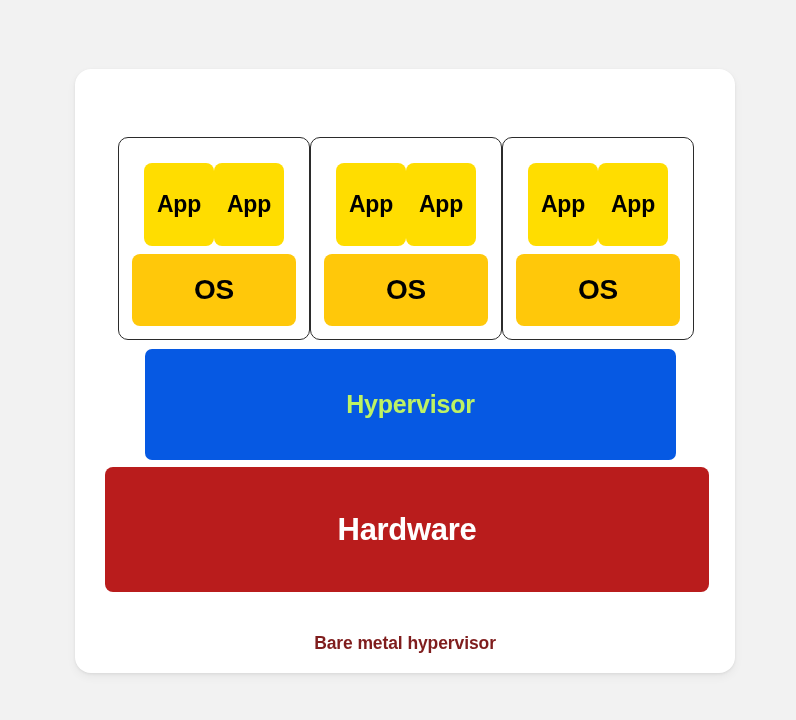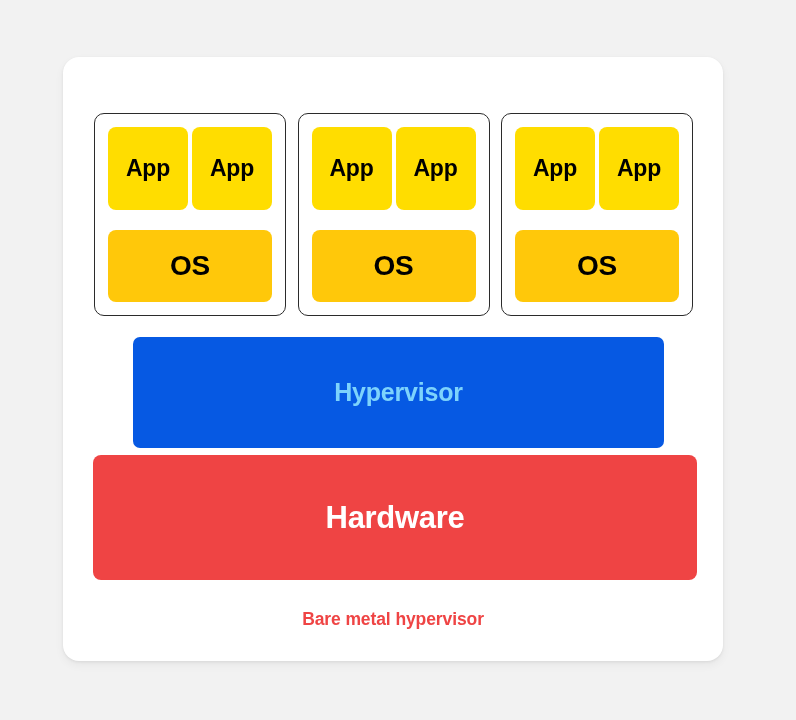--- a/index.html
+++ b/index.html
@@ -1,15 +1,15 @@
 <!DOCTYPE html>
 <html><head>
 <meta charset="utf-8">
 <style>
-  * { box-sizing: border-box; margin: 0; padding: 0; }
+  * { box-sizing: border-box; margin: 0; padding: 12px; }
 
   html, body {
     width: 796px;
     height: 720px;
     overflow: hidden;
   }
 
   body {
     background: #f2f2f2;
     font-family: "Liberation Sans", sans-serif;
@@ -91,54 +91,54 @@
     position: absolute;
     left: 70px;    
     top: 280px;    
     width: 531px;  
     height: 111px;
     background: #0659e3;
     border-radius: 7px;
     display: flex;
     align-items: center;
     justify-content: center;
-    color: #7dd3fc;
+    color: #bef264;
     font-size: 25px;
     font-weight: bold;
     letter-spacing: -0.2px;
   }
 
   
   #hardware-layer {
     position: absolute;
     left: 30px;    
     top: 398px;    
     width: 604px;  
     height: 125px;
-    background: #ef4444;
+    background: #b91c1c;
     border-radius: 8px;
     display: flex;
     align-items: center;
     justify-content: center;
     color: #ffffff;
     font-size: 31px;
     font-weight: bold;
     letter-spacing: -0.3px;
   }
 
   
   #diagram-caption {
     position: absolute;
     left: 0;
     top: 552px;   
     width: 100%;
     text-align: center;
     font-size: 17.5px;
     font-weight: bold;
-    color: #ef4444;
+    color: #7f1d1d;
     letter-spacing: -0.1px;
   }
 </style>
 </head>
 <body>
 
 <div id="diagram-card">
 
   <div id="vm-row">
 

